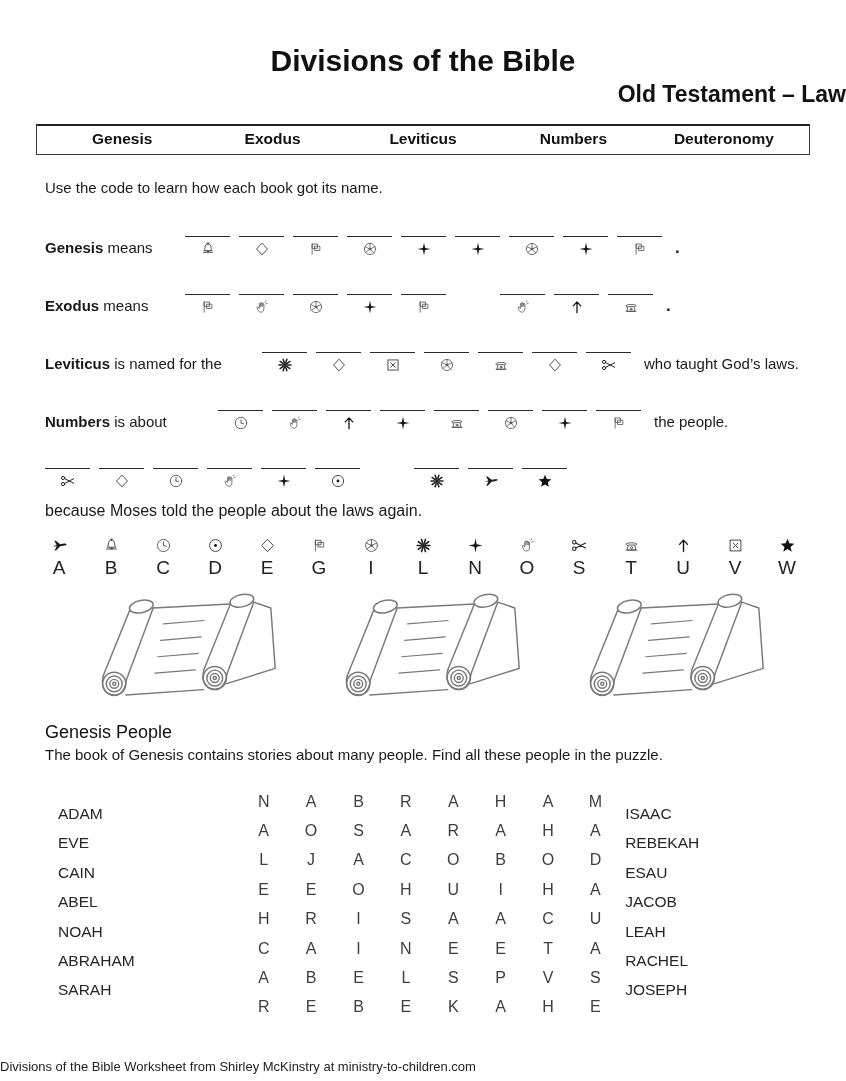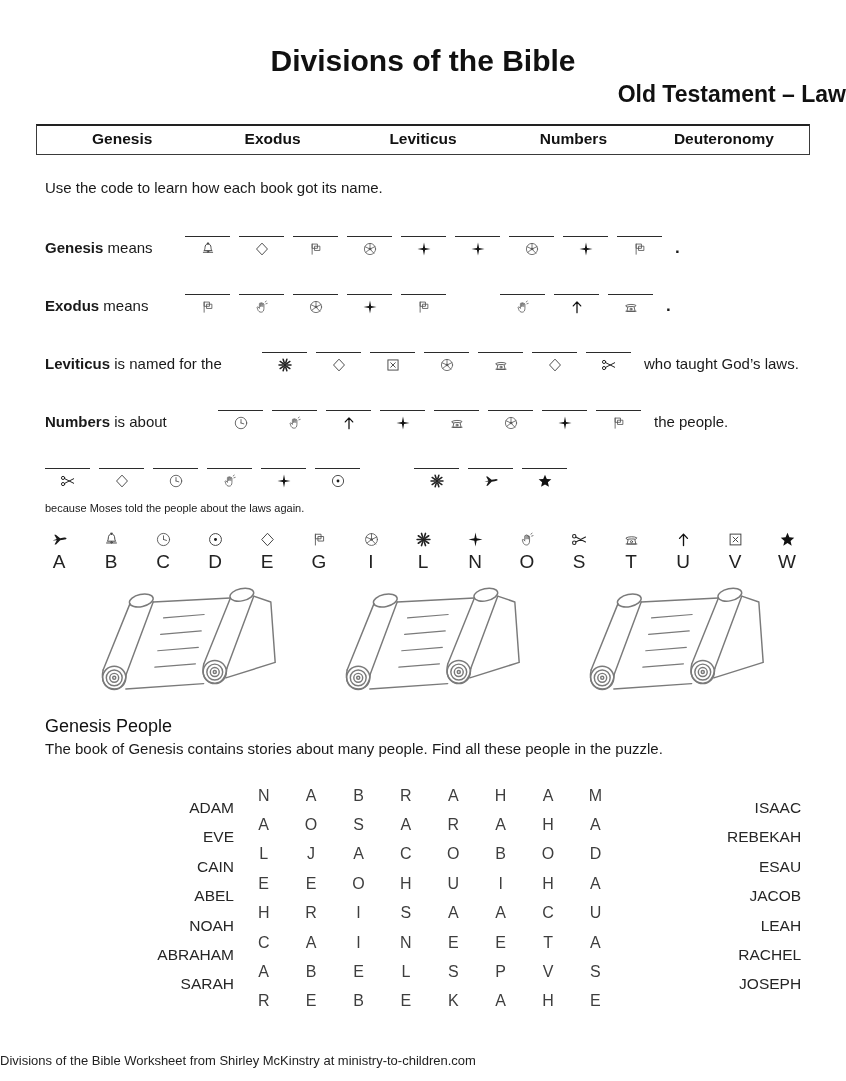--- a/index.html
+++ b/index.html
@@ -31,36 +31,36 @@
   #code-lines .code-line:nth-child(4) .code-label{min-width:173px}
   #code-lines .code-line:nth-child(5) .code-label{min-width:195px}
   .group{display:flex;gap:9px}
   .group + .group{margin-left:54px}
   .blank{width:45px;display:flex;flex-direction:column;align-items:center;padding-top:13px}
   .blank .line{width:45px;border-top:1.8px solid #2b2b2b;margin-bottom:4px;height:0}
   .sym{display:block;line-height:0}
   .sym svg{width:16px;height:16px;display:block}
   .code-suffix{font-size:15px;line-height:19px;margin-left:13px;white-space:nowrap}
   .code-suffix.period{font-size:17px;font-weight:700;padding-top:2px}
-  .footnote{margin:2px 7px 0 45px;font-size:11px}
+  .footnote{margin:2px 7px 0 45px;font-size:16px}
 
   #key-row{margin:17px 44px 0;display:flex;justify-content:space-between}
   .key-item{display:flex;flex-direction:column;align-items:center;width:30px}
   .key-item .sym svg{width:17px;height:17px}
   .key-letter{font-size:19px;margin-top:3px;color:#222}
 
   #scrolls{margin-top:13px;display:flex;justify-content:center;gap:40px}
   #scrolls .scroll svg{width:204px;height:116px;display:block}
 
   .ws-heading{margin:14px 0 0 45px;display:inline-block;font-size:18px;
     text-underline-offset:3px;color:#111}
   .ws-desc{margin:3px 0 0 45px;font-size:15px}
 
   .puzzle{margin:24px 0 0 58px;display:flex}
-  .word-col{width:176px;text-align:right;padding-top:12px}
+  .word-col{width:176px;text-align:left;padding-top:12px}
   .word-col div{font-size:15.5px;line-height:29.4px;color:#262626}
   .ws-grid{display:grid;grid-template-columns:repeat(8,47.4px);grid-auto-rows:29.4px;margin:0 6px}
   .ws-grid span{display:flex;align-items:center;justify-content:center;font-size:16px;color:#3e3e3e}
 
   .footer{margin-top:37px;text-align:left;font-size:13px;color:#222}
 </style>
 </head>
 <body>
 
 <div class="page">

